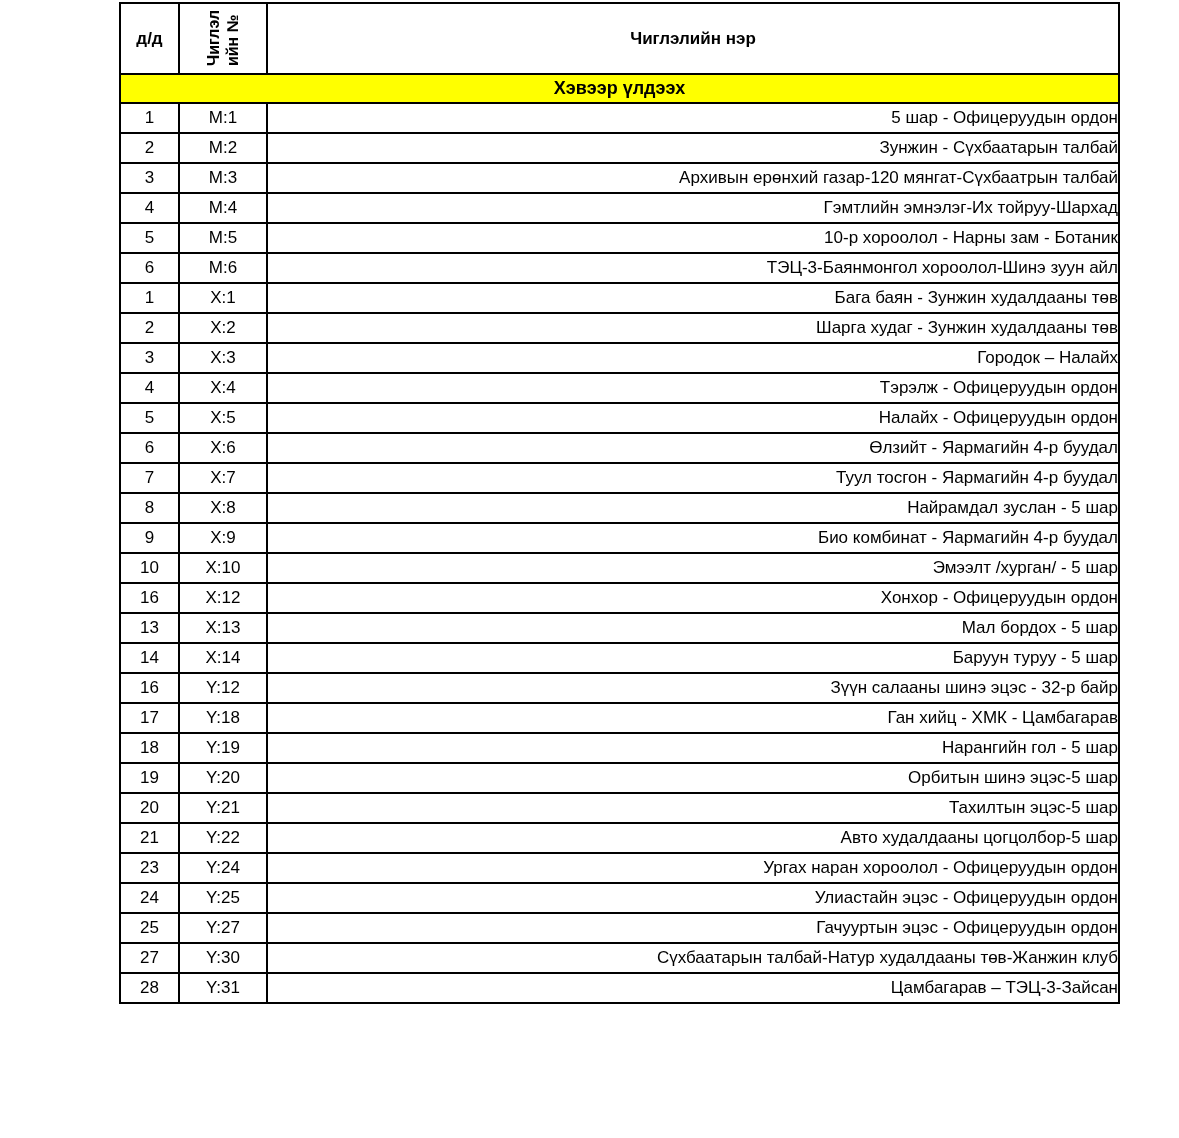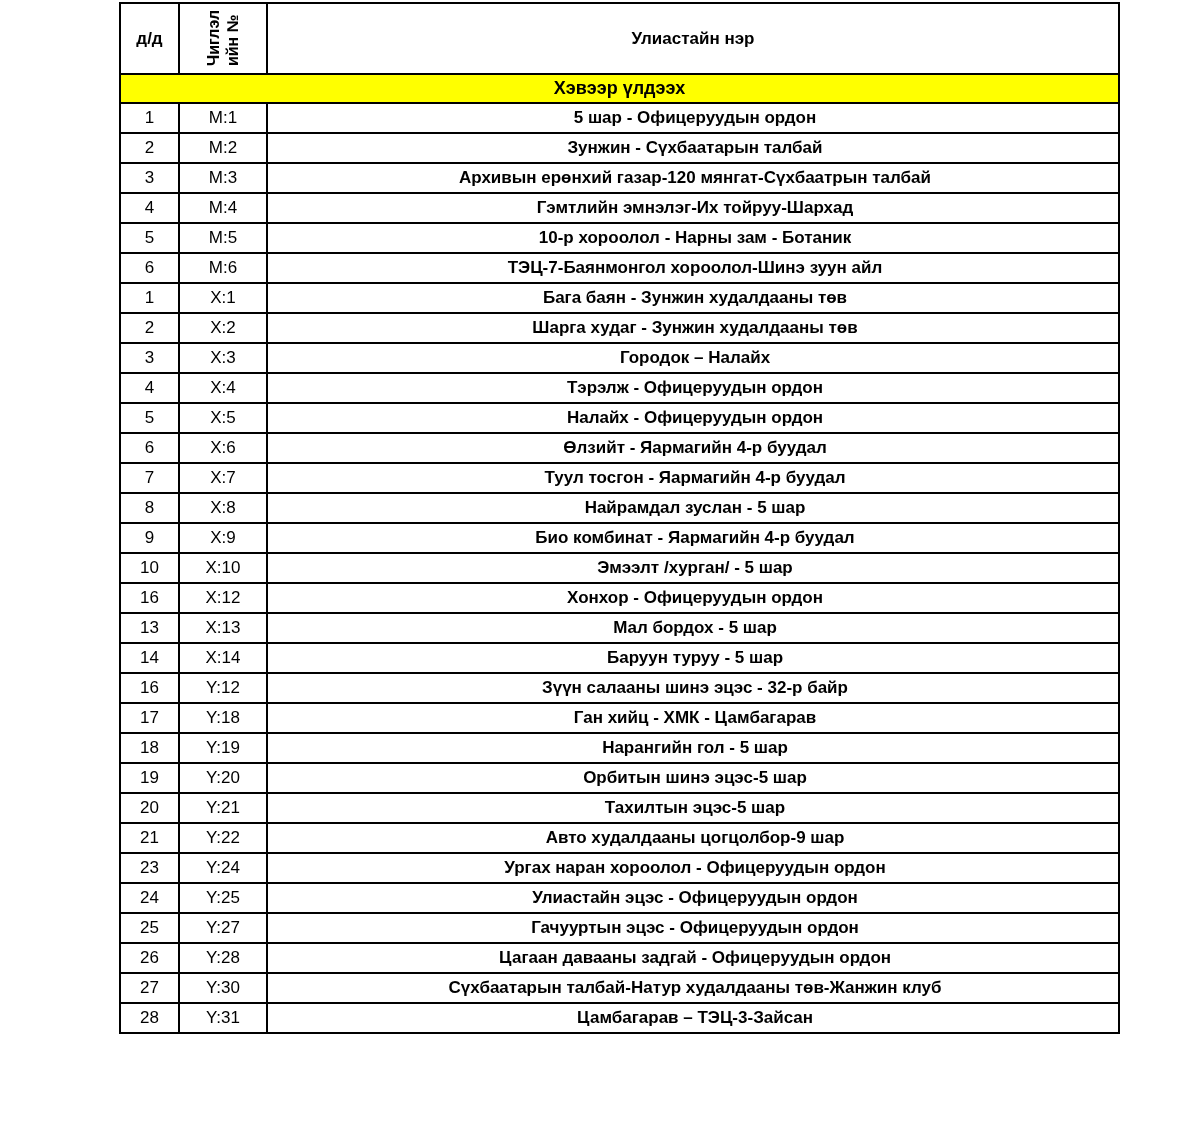--- a/index.html
+++ b/index.html
@@ -64,23 +64,22 @@
     height: 28px;
     font-size: 17px;
     line-height: 28px;
     vertical-align: middle;
   }
   tr.data-row td.cell-num,
   tr.data-row td.cell-code {
     text-align: center;
   }
   tr.data-row td.cell-name {
-    text-align: center;
+    text-align: right;
     padding-left: 4px;
-    font-weight: bold;
   }
   
   tr.merge-below td.cell-code,
   tr.merge-below td.cell-name {
     border-bottom-style: hidden;
   }
 </style>
 </head>
 <body>
 
@@ -93,21 +92,21 @@
     </colgroup>
     <thead>
       <tr class="head-row">
         <th>д/д</th>
         <th>
           <span class="rotated">
             <div>Чиглэл</div>
             <div>ийн №</div>
           </span>
         </th>
-        <th>Улиастайн нэр</th>
+        <th>Чиглэлийн нэр</th>
       </tr>
     </thead>
     <tbody id="routes-body">
       <tr class="section-row">
         <td colspan="3">Хэвээр үлдээх</td>
       </tr>
     <tr class="data-row">
     <td class="cell-num">1</td>
     <td class="cell-code">M:1</td>
     <td class="cell-name">5 шар - Офицеруудын ордон</td>
@@ -128,21 +127,21 @@
     <td class="cell-name">Гэмтлийн эмнэлэг-Их тойруу-Шархад</td>
   </tr>
         <tr class="data-row">
     <td class="cell-num">5</td>
     <td class="cell-code">M:5</td>
     <td class="cell-name">10-р хороолол - Нарны зам - Ботаник</td>
   </tr>
         <tr class="data-row">
     <td class="cell-num">6</td>
     <td class="cell-code">M:6</td>
-    <td class="cell-name">ТЭЦ-7-Баянмонгол хороолол-Шинэ зуун айл</td>
+    <td class="cell-name">ТЭЦ-3-Баянмонгол хороолол-Шинэ зуун айл</td>
   </tr>
         <tr class="data-row">
     <td class="cell-num">1</td>
     <td class="cell-code">X:1</td>
     <td class="cell-name">Бага баян - Зунжин худалдааны төв</td>
   </tr>
         <tr class="data-row">
     <td class="cell-num">2</td>
     <td class="cell-code">X:2</td>
     <td class="cell-name">Шарга худаг - Зунжин худалдааны төв</td>
@@ -223,41 +222,36 @@
     <td class="cell-name">Орбитын шинэ эцэс-5 шар</td>
   </tr>
         <tr class="data-row">
     <td class="cell-num">20</td>
     <td class="cell-code">Y:21</td>
     <td class="cell-name">Тахилтын эцэс-5 шар</td>
   </tr>
         <tr class="data-row">
     <td class="cell-num">21</td>
     <td class="cell-code">Y:22</td>
-    <td class="cell-name">Авто худалдааны цогцолбор-9 шар</td>
+    <td class="cell-name">Авто худалдааны цогцолбор-5 шар</td>
   </tr>
         <tr class="data-row">
     <td class="cell-num">23</td>
     <td class="cell-code">Y:24</td>
     <td class="cell-name">Ургах наран хороолол - Офицеруудын ордон</td>
   </tr>
         <tr class="data-row">
     <td class="cell-num">24</td>
     <td class="cell-code">Y:25</td>
     <td class="cell-name">Улиастайн эцэс - Офицеруудын ордон</td>
   </tr>
         <tr class="data-row">
     <td class="cell-num">25</td>
     <td class="cell-code">Y:27</td>
     <td class="cell-name">Гачууртын эцэс - Офицеруудын ордон</td>
-  </tr>
-        <tr class="data-row">
-    <td class="cell-num">26</td>
-    <td class="cell-code">Y:28</td>
-    <td class="cell-name">Цагаан давааны задгай - Офицеруудын ордон</td>
   </tr>
         <tr class="data-row">
     <td class="cell-num">27</td>
     <td class="cell-code">Y:30</td>
     <td class="cell-name">Сүхбаатарын талбай-Натур худалдааны төв-Жанжин клуб</td>
   </tr>
         <tr class="data-row">
     <td class="cell-num">28</td>
     <td class="cell-code">Y:31</td>
     <td class="cell-name">Цамбагарав – ТЭЦ-3-Зайсан</td>

